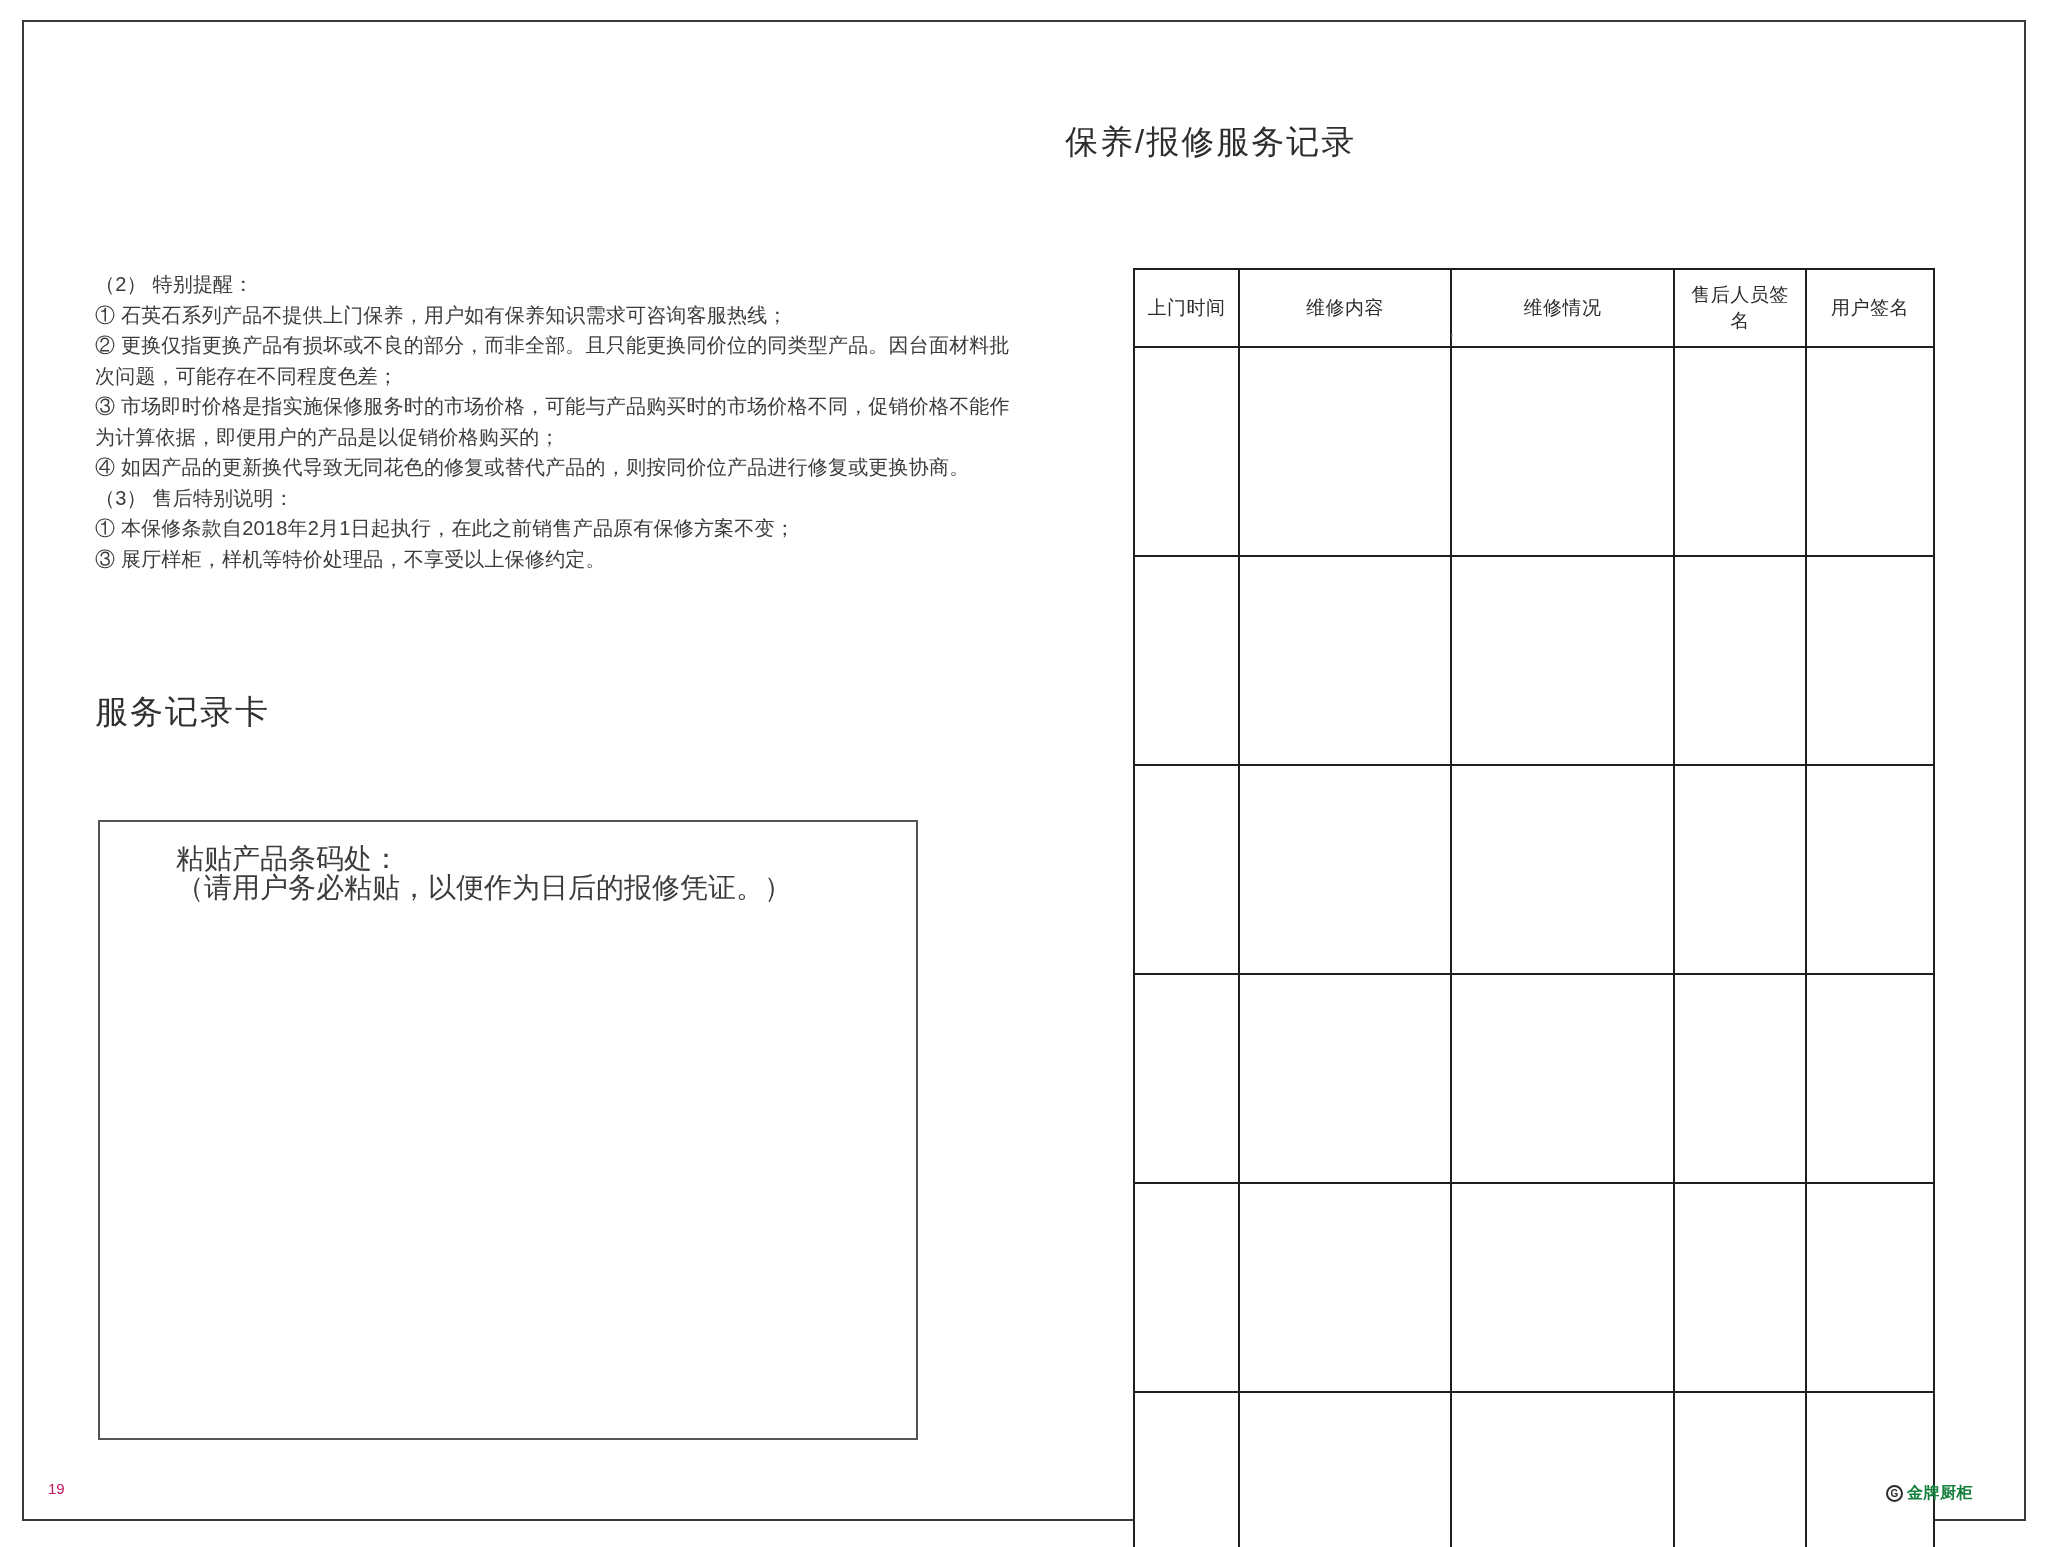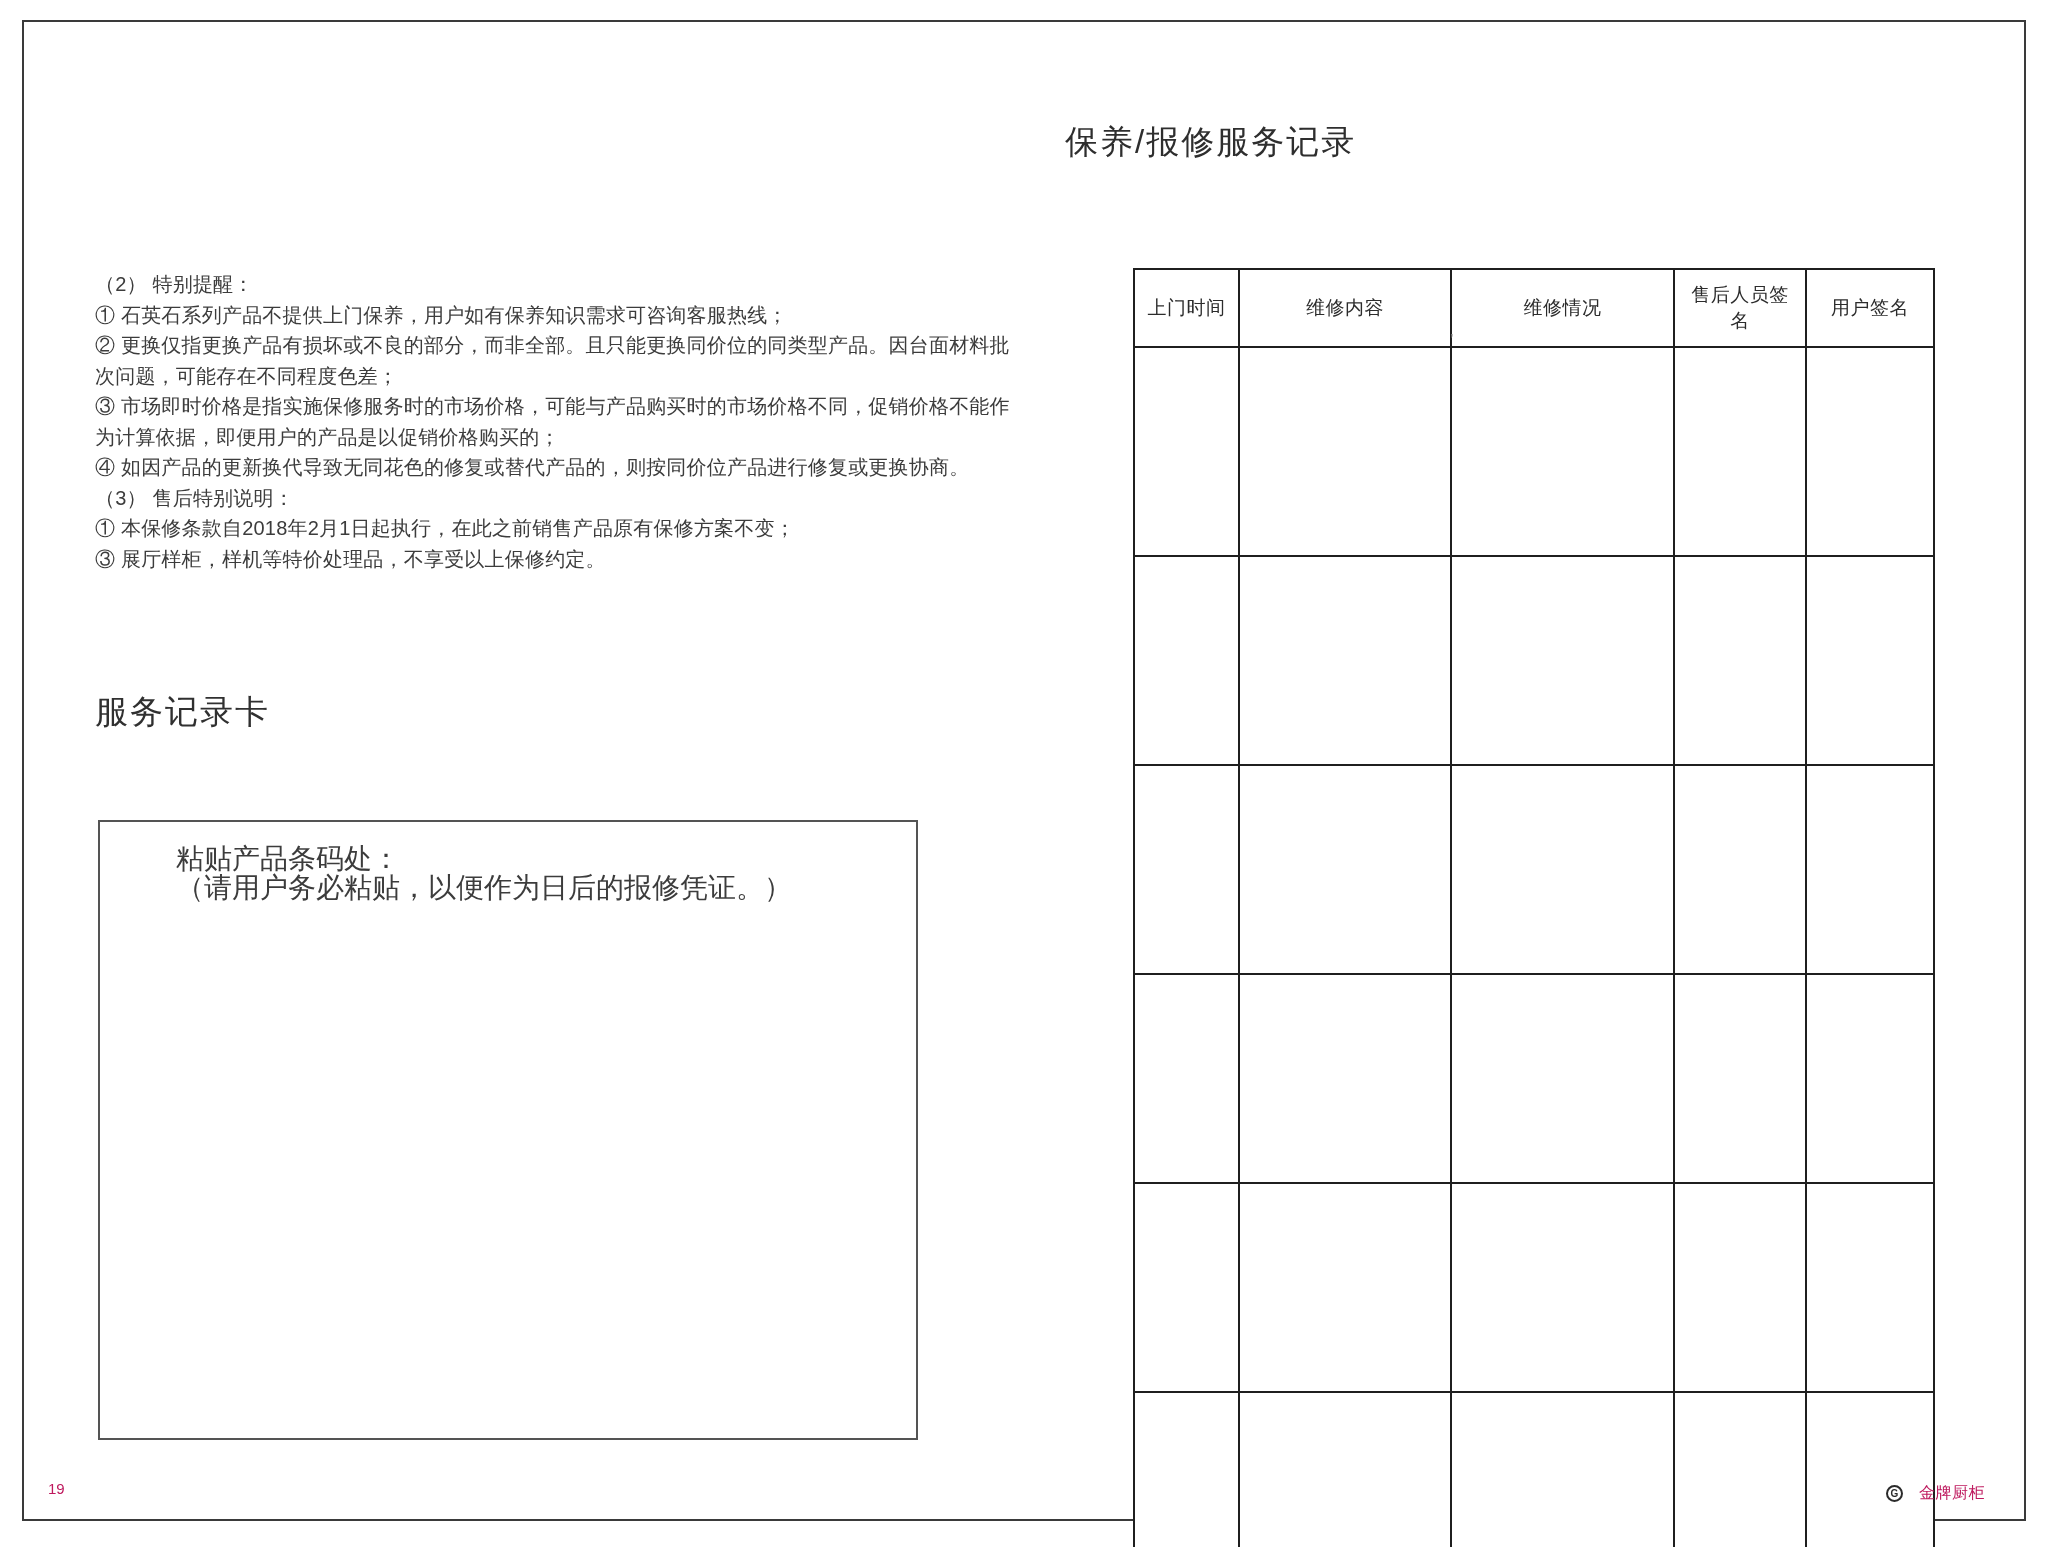--- a/index.html
+++ b/index.html
@@ -148,25 +148,24 @@
     display: flex;
     align-items: center;
     justify-content: center;
     font-size: 10px;
     font-weight: 700;
     color: #2b2b2b;
     line-height: 1;
   }
   .brand-text {
     font-size: 16px;
-    font-weight: 400;
-    color: #be185d;
+    font-weight: 700;
+    color: #15803d;
     letter-spacing: 0.5px;
     white-space: nowrap;
-    margin-left: 12px;
   }
 </style>
 </head>
 <body>
 
 <div class="canvas">
 
   <div class="page-frame"></div>
 
   <div class="notes">

